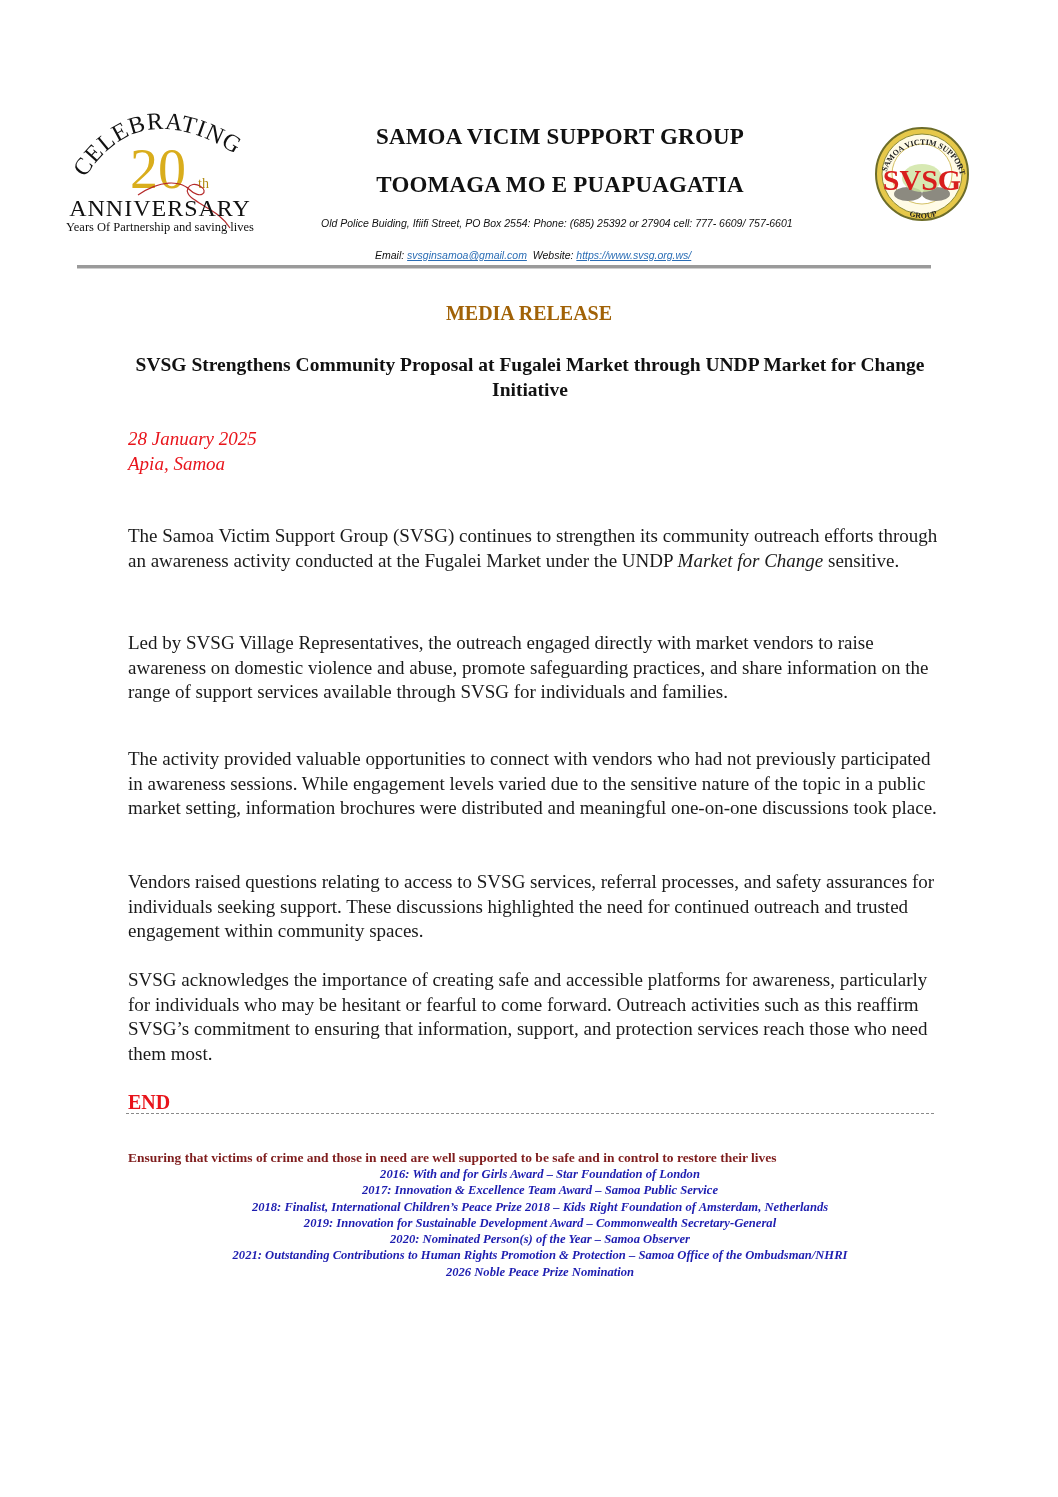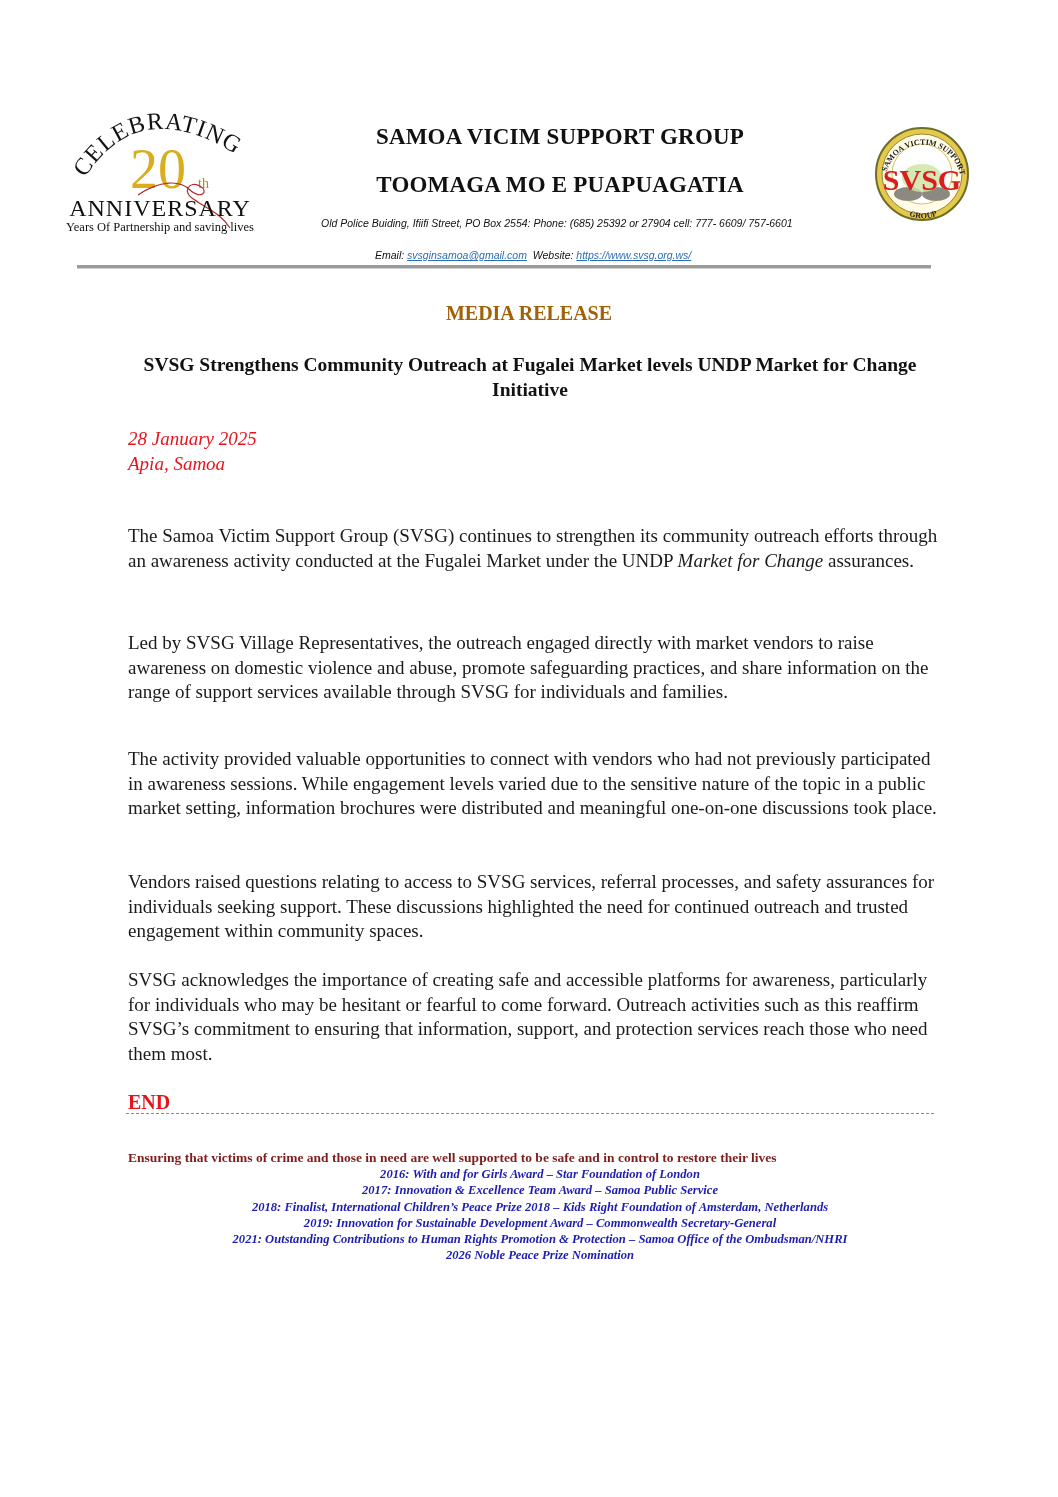--- a/index.html
+++ b/index.html
@@ -100,35 +100,36 @@
     <ellipse cx="36" cy="82" rx="14" ry="7" fill="#8c8a80"></ellipse>
     <ellipse cx="64" cy="82" rx="14" ry="7" fill="#8c8a80"></ellipse>
     <ellipse cx="50" cy="66" rx="20" ry="14" fill="#cde4a0" opacity="0.8"></ellipse>
     <text x="50" y="78" text-anchor="middle" font-family="Liberation Serif, serif" font-size="30" font-weight="bold" fill="#d81e1e" transform="scale(1,1)">SVSG</text>
   </svg>
 </div>
 
 <div id="header-rule" class="abs"></div>
 
 <div id="media-release" class="abs">MEDIA RELEASE</div>
-<div id="headline" class="abs">SVSG Strengthens Community Outreach at Fugalei Market levels UNDP Market for Change Initiative</div>
+<div id="headline" class="abs">SVSG Strengthens Community Proposal at Fugalei Market through UNDP Market for Change Initiative</div>
 
 <div id="date" class="abs dateline">28 January 2025</div>
 <div id="place" class="abs dateline">Apia, Samoa</div>
 
-<div id="para-1" class="abs para"><span>The Samoa Victim Support Group (SVSG) continues to strengthen its community outreach efforts through an awareness activity conducted at the Fugalei Market under the UNDP </span><em>Market for Change</em><span> assurances.</span></div>
+<div id="para-1" class="abs para"><span>The Samoa Victim Support Group (SVSG) continues to strengthen its community outreach efforts through an awareness activity conducted at the Fugalei Market under the UNDP </span><em>Market for Change</em><span> sensitive.</span></div>
 <div id="para-2" class="abs para">Led by SVSG Village Representatives, the outreach engaged directly with market vendors to raise awareness on domestic violence and abuse, promote safeguarding practices, and share information on the range of support services available through SVSG for individuals and families.</div>
 <div id="para-3" class="abs para">The activity provided valuable opportunities to connect with vendors who had not previously participated in awareness sessions. While engagement levels varied due to the sensitive nature of the topic in a public market setting, information brochures were distributed and meaningful one-on-one discussions took place.</div>
 <div id="para-4" class="abs para">Vendors raised questions relating to access to SVSG services, referral processes, and safety assurances for individuals seeking support. These discussions highlighted the need for continued outreach and trusted engagement within community spaces.</div>
 <div id="para-5" class="abs para">SVSG acknowledges the importance of creating safe and accessible platforms for awareness, particularly for individuals who may be hesitant or fearful to come forward. Outreach activities such as this reaffirm SVSG’s commitment to ensuring that information, support, and protection services reach those who need them most.</div>
 
 <div id="end-label" class="abs">END</div>
 <div id="end-rule" class="abs"></div>
 
 <div id="tagline" class="abs">Ensuring that victims of crime and those in need are well supported to be safe and in control to restore their lives</div>
 <div id="awards" class="abs">
   <span class="award">2016: With and for Girls Award – Star Foundation of London</span>
   <span class="award">2017: Innovation &amp; Excellence Team Award – Samoa Public Service</span>
   <span class="award">2018: Finalist, International Children’s Peace Prize 2018 – Kids Right Foundation of Amsterdam, Netherlands</span>
   <span class="award">2019: Innovation for Sustainable Development Award – Commonwealth Secretary-General</span>
+  <span class="award">2020: Nominated Person(s) of the Year – Samoa Observer</span>
   <span class="award">2021: Outstanding Contributions to Human Rights Promotion &amp; Protection – Samoa Office of the Ombudsman/NHRI</span>
   <span class="award">2026 Noble Peace Prize Nomination</span>
 </div>
 
 </body></html>

